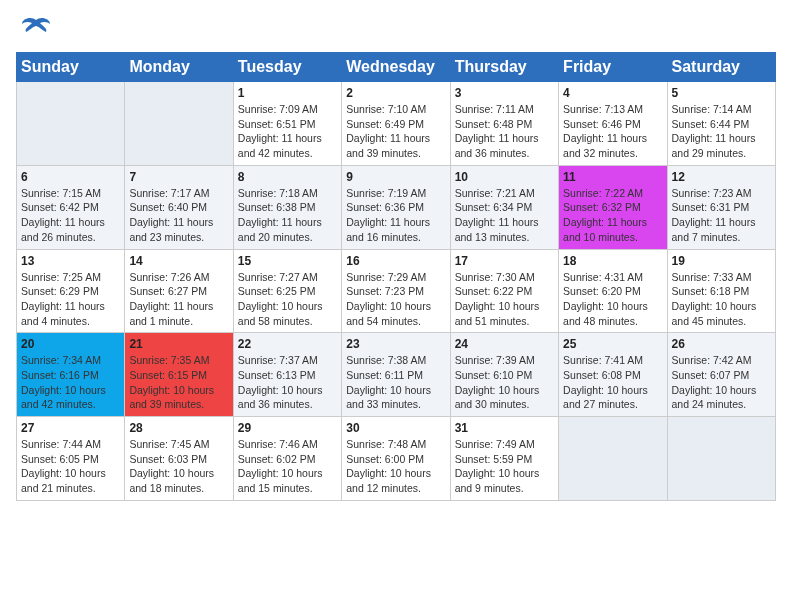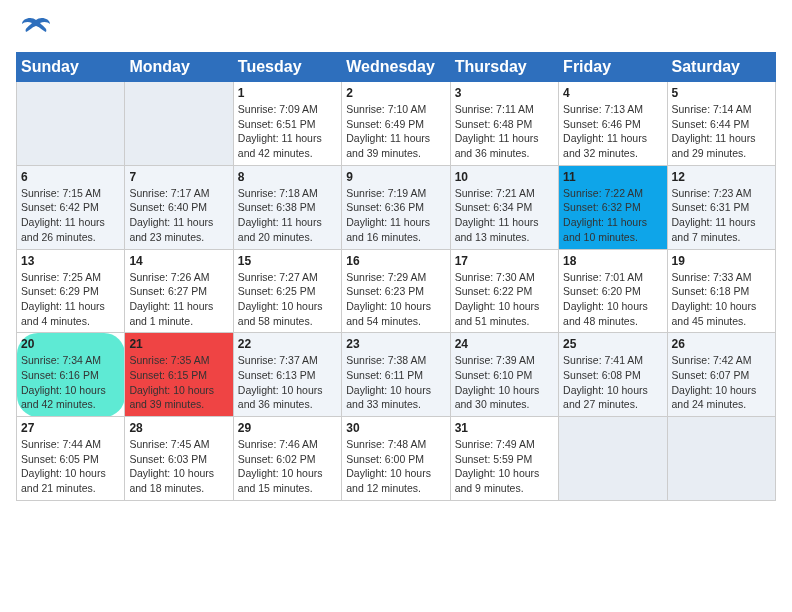--- a/index.html
+++ b/index.html
@@ -171,21 +171,21 @@
           <div class="day-info" style="white-space: pre-line;">Sunrise: 7:19 AM
 Sunset: 6:36 PM
 Daylight: 11 hours and 16 minutes.</div>
         </td>
         <td style="background: rgb(240, 244, 249);">
           <span class="day-num">10</span>
           <div class="day-info" style="white-space: pre-line;">Sunrise: 7:21 AM
 Sunset: 6:34 PM
 Daylight: 11 hours and 13 minutes.</div>
         </td>
-        <td style="background: #0ea5e9; margin-top: 8px;">
+        <td style="background: #d946ef; margin-top: 8px;">
           <span class="day-num">11</span>
           <div class="day-info" style="white-space: pre-line;">Sunrise: 7:22 AM
 Sunset: 6:32 PM
 Daylight: 11 hours and 10 minutes.</div>
         </td>
         <td style="background: rgb(240, 244, 249); margin-left: 20px;">
           <span class="day-num">12</span>
           <div class="day-info" style="white-space: pre-line;">Sunrise: 7:23 AM
 Sunset: 6:31 PM
 Daylight: 11 hours and 7 minutes.</div>
@@ -206,44 +206,44 @@
         </td>
         <td style="background: rgb(255, 255, 255);">
           <span class="day-num">15</span>
           <div class="day-info" style="white-space: pre-line;">Sunrise: 7:27 AM
 Sunset: 6:25 PM
 Daylight: 10 hours and 58 minutes.</div>
         </td>
         <td style="background: rgb(255, 255, 255);">
           <span class="day-num">16</span>
           <div class="day-info" style="white-space: pre-line;">Sunrise: 7:29 AM
-Sunset: 6:23 PM
+Sunset: 7:23 PM
 Daylight: 10 hours and 54 minutes.</div>
         </td>
         <td style="background: rgb(255, 255, 255);">
           <span class="day-num">17</span>
           <div class="day-info" style="white-space: pre-line;">Sunrise: 7:30 AM
 Sunset: 6:22 PM
 Daylight: 10 hours and 51 minutes.</div>
         </td>
         <td style="background: rgb(255, 255, 255);">
           <span class="day-num">18</span>
-          <div class="day-info" style="white-space: pre-line;">Sunrise: 7:01 AM
+          <div class="day-info" style="white-space: pre-line;">Sunrise: 4:31 AM
 Sunset: 6:20 PM
 Daylight: 10 hours and 48 minutes.</div>
         </td>
         <td style="background: rgb(255, 255, 255);">
           <span class="day-num">19</span>
           <div class="day-info" style="white-space: pre-line;">Sunrise: 7:33 AM
 Sunset: 6:18 PM
 Daylight: 10 hours and 45 minutes.</div>
         </td>
       </tr>
       <tr>
-        <td style="background: #5eead4; border-radius: 21px;">
+        <td style="background: #0ea5e9;">
           <span class="day-num">20</span>
           <div class="day-info" style="white-space: pre-line;">Sunrise: 7:34 AM
 Sunset: 6:16 PM
 Daylight: 10 hours and 42 minutes.</div>
         </td>
         <td style="background: #ef4444;">
           <span class="day-num">21</span>
           <div class="day-info" style="white-space: pre-line;">Sunrise: 7:35 AM
 Sunset: 6:15 PM
 Daylight: 10 hours and 39 minutes.</div>

